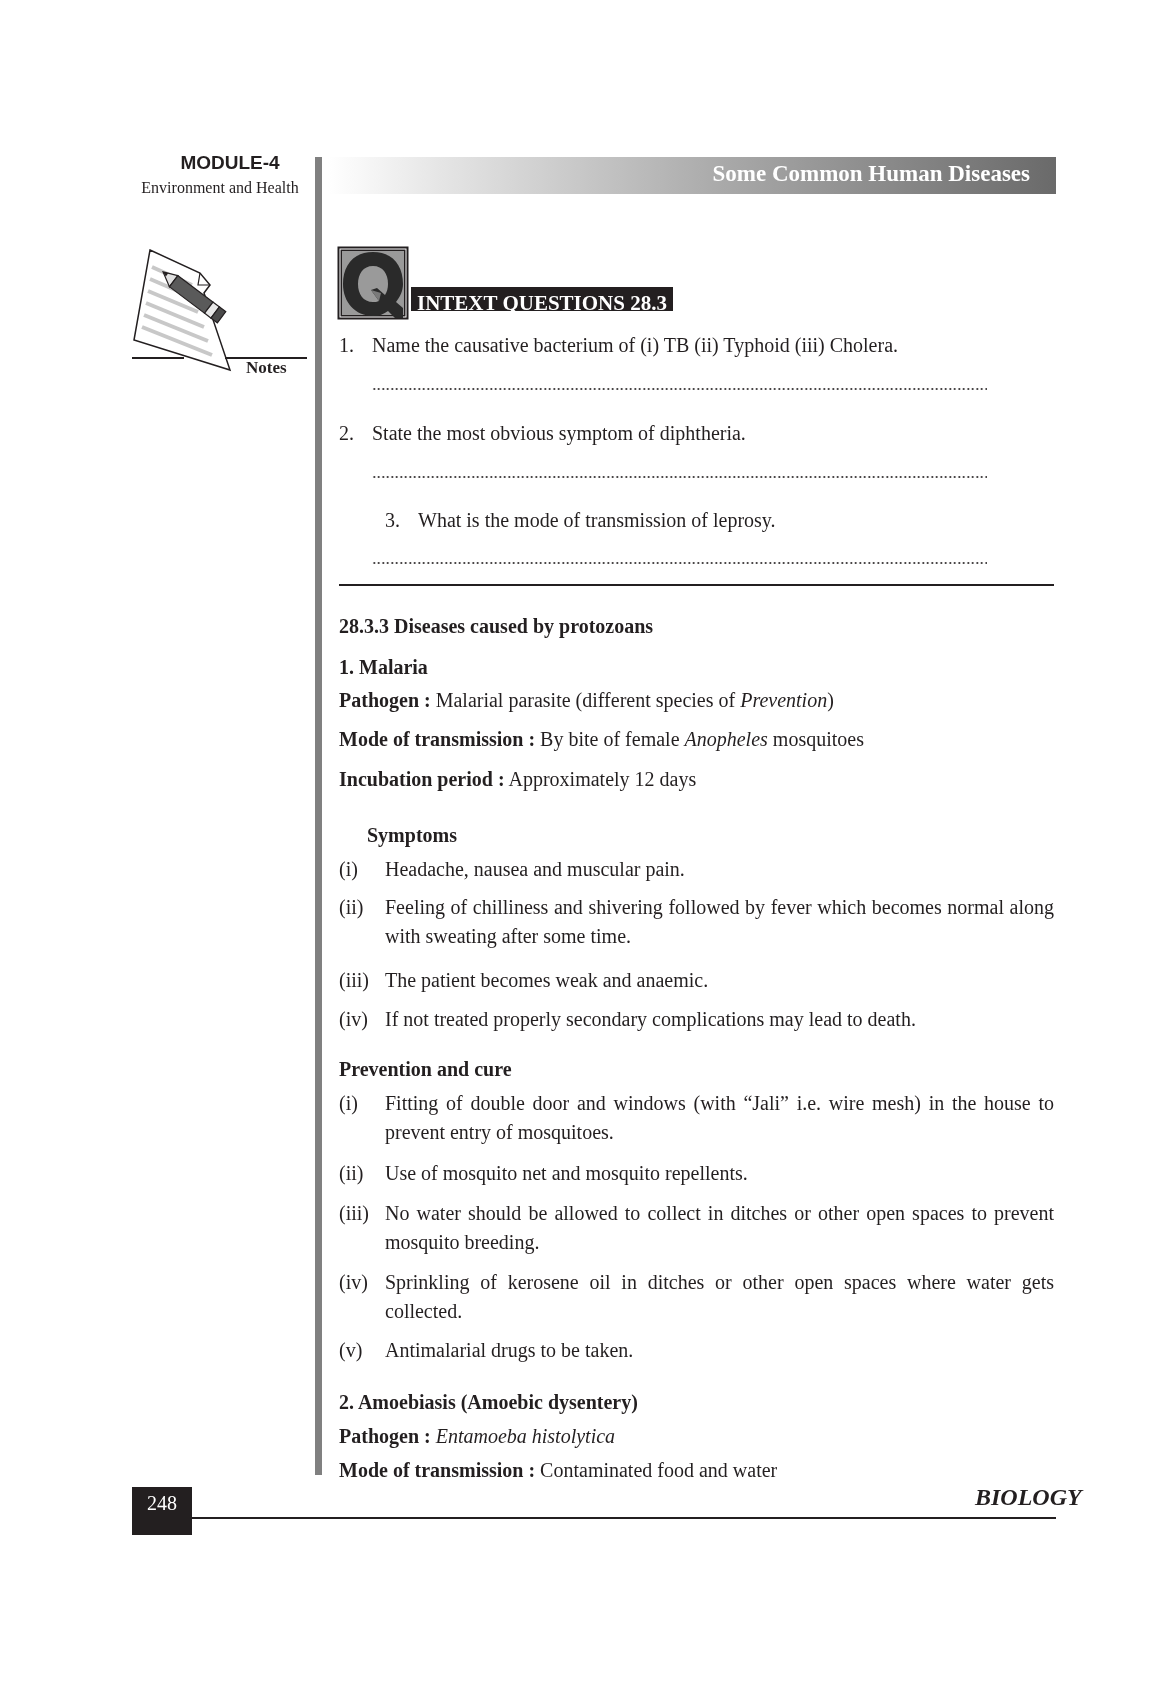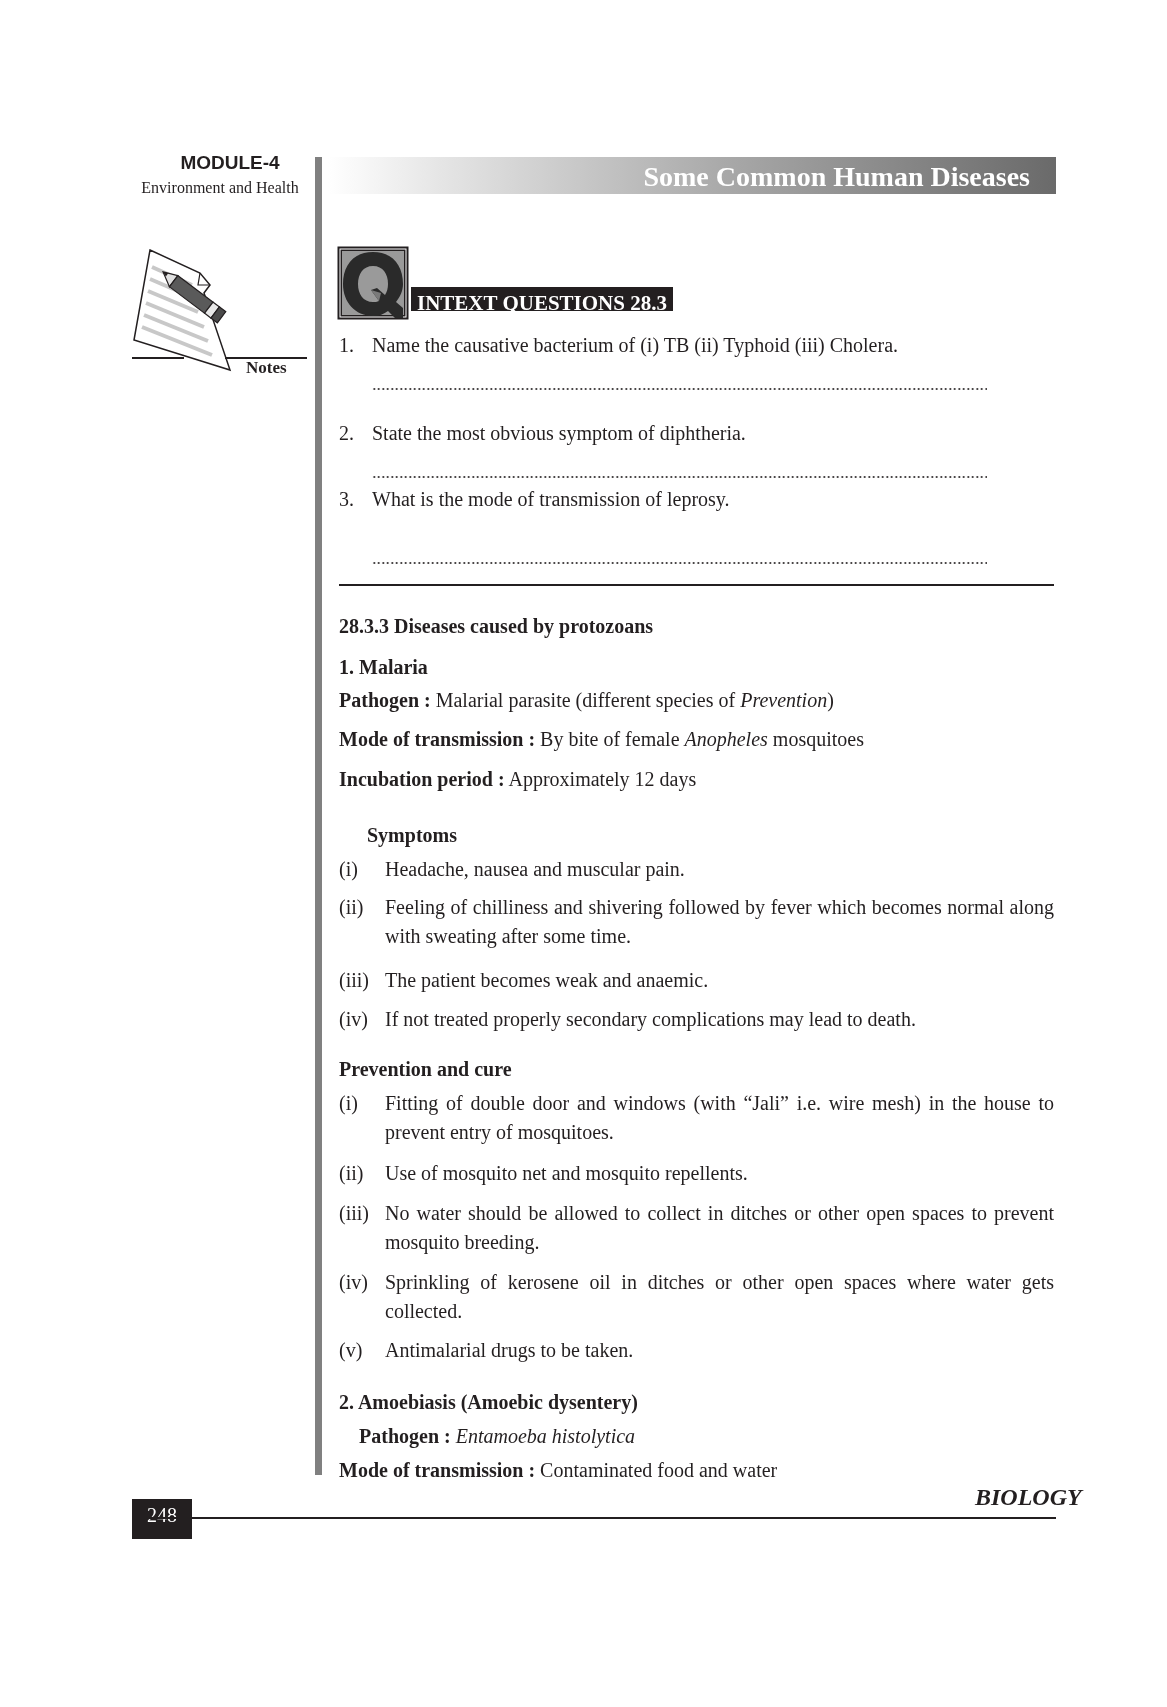--- a/index.html
+++ b/index.html
@@ -5,42 +5,42 @@
   html, body { margin:0; padding:0; background:#ffffff; }
   body { width:1167px; height:1707px; position:relative; overflow:hidden;
          font-family:"Liberation Serif", serif; color:#231f20; }
   .abs { position:absolute; }
   .module-title { left:160px; top:152px; width:140px; text-align:center;
                   font-family:"Liberation Sans", sans-serif; font-weight:bold; font-size:19px; }
   .module-sub { left:130px; top:179px; width:180px; text-align:center; font-size:16px; }
   .vbar { left:315px; top:157px; width:7px; height:1318px; background:#808080; }
   .header-bar { left:328px; top:157px; width:728px; height:37px;
                 background:linear-gradient(to right, #ffffff 0%, #e6e6e6 15%, #a8a8a8 55%, #6a6a6a 100%); }
-  .header-title { right:26px; top:4px; color:#ffffff; font-weight:bold; font-size:28px; white-space:nowrap; }
+  .header-title { right:26px; top:4px; color:#ffffff; font-weight:bold; font-size:23px; white-space:nowrap; }
   .notes-line-a { left:132px; top:357px; width:52px; height:2px; background:#231f20; }
   .notes-line-b { left:225px; top:357px; width:82px; height:2px; background:#231f20; }
   .notes-label { left:246px; top:358px; font-weight:bold; font-size:17px; }
   .notes-icon { left:132px; top:245px; width:110px; height:130px; }
   .q-icon { left:337px; top:246px; width:72px; height:74px; }
   .intext-banner { left:411px; top:287px; height:24px; padding:0 6px; background:#231f20;
                    color:#fff; font-weight:bold; font-size:21px; line-height:33px; white-space:nowrap; }
   .q-item { left:339px; font-size:20px; white-space:nowrap; }
   .q-num { display:inline-block; width:33px; }
   .dots { left:372px; width:615px; height:2px;
           background-image:radial-gradient(circle, #231f20 0.9px, transparent 1.1px);
           background-size:4.5px 2px; background-repeat:repeat-x; }
   .divider { left:339px; top:584px; width:715px; height:1.5px; background:#231f20; }
   .line { left:339px; width:715px; font-size:20px; white-space:nowrap; line-height:24px; }
   .b { font-weight:bold; }
   .i { font-style:italic; }
   .li { left:339px; width:715px; font-size:20px; line-height:29px; }
   .li-label { position:absolute; left:0; top:0; }
   .li-text { margin-left:46px; text-align:justify; text-align-last:left; }
-  .page-num { left:132px; top:1487px; width:60px; height:40px; background:#231f20; color:#fff;
-              font-size:20px; line-height:32px; text-align:center;margin-top:12px; }
+  .page-num { left:132px; top:1487px; width:60px; height:48px; background:#231f20; color:#fff;
+              font-size:20px; line-height:32px; text-align:center; }
   .bottom-rule { left:132px; top:1517px; width:924px; height:2px; background:#231f20; }
   .footer-subject { left:975px; top:1484px; width:82px; text-align:right;
                     font-weight:bold; font-style:italic; font-size:24px; }
 </style>
 </head>
 <body>
 
 <div class="abs module-title">MODULE-4</div>
 <div class="abs module-sub">Environment and Health</div>
 
@@ -89,21 +89,21 @@
 <div class="abs q-item" style="top:334px;">
   <span class="q-num">1.</span><span>Name the causative bacterium of (i) TB (ii) Typhoid (iii) Cholera.</span>
 </div>
 <div class="abs dots" style="top:388px;"></div>
 
 <div class="abs q-item" style="top:422px;">
   <span class="q-num">2.</span><span>State the most obvious symptom of diphtheria.</span>
 </div>
 <div class="abs dots" style="top:476px;"></div>
 
-<div class="abs q-item" style="top:488px;">
+<div class="abs q-item" style="top:509px;margin-left:46px;">
   <span class="q-num">3.</span><span>What is the mode of transmission of leprosy.</span>
 </div>
 <div class="abs dots" style="top:562px;"></div>
 
 <div class="abs divider"></div>
 
 <div class="abs line b" style="top:614px;">28.3.3 Diseases caused by protozoans</div>
 
 <div class="abs line b" style="top:655px;">1. Malaria</div>
 <div class="abs line" style="top:688px;">
@@ -155,21 +155,21 @@
 <div class="abs li" style="top:1268px;">
   <span class="li-label">(iv)</span>
   <div class="li-text">Sprinkling of kerosene oil in ditches or other open spaces where water gets collected.</div>
 </div>
 <div class="abs li" style="top:1336px;">
   <span class="li-label">(v)</span>
   <div class="li-text">Antimalarial drugs to be taken.</div>
 </div>
 
 <div class="abs line b" style="top:1390px;">2. Amoebiasis (Amoebic dysentery)</div>
-<div class="abs line" style="top:1424px;margin-left:20px;">
+<div class="abs line" style="top:1424px;">
   <span class="b">Pathogen :</span>
   <span class="i">Entamoeba histolytica</span>
 </div>
 <div class="abs line" style="top:1458px;">
   <span class="b">Mode of transmission :</span>
   <span>Contaminated food and water</span>
 </div>
 
 <div class="abs page-num">248</div>
 <div class="abs footer-subject">BIOLOGY</div>

